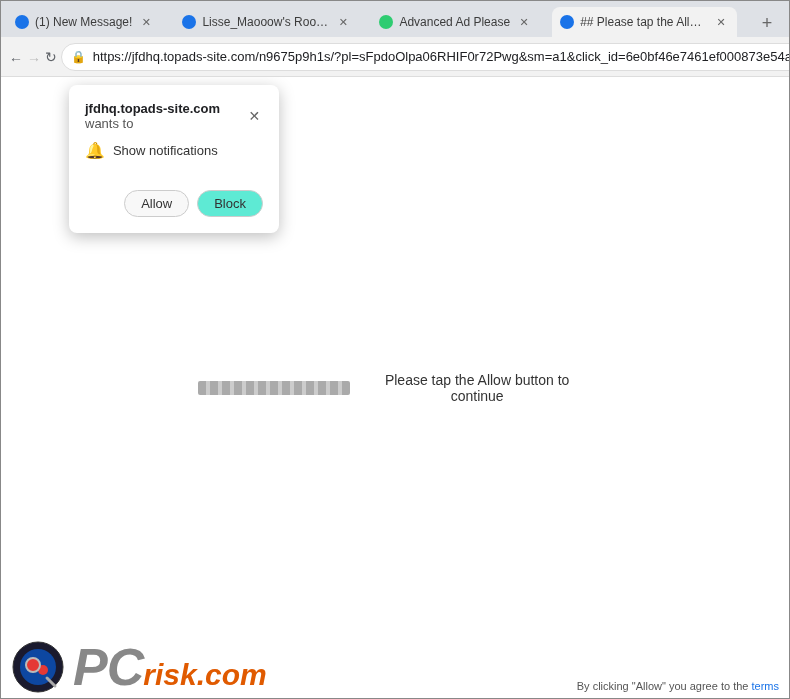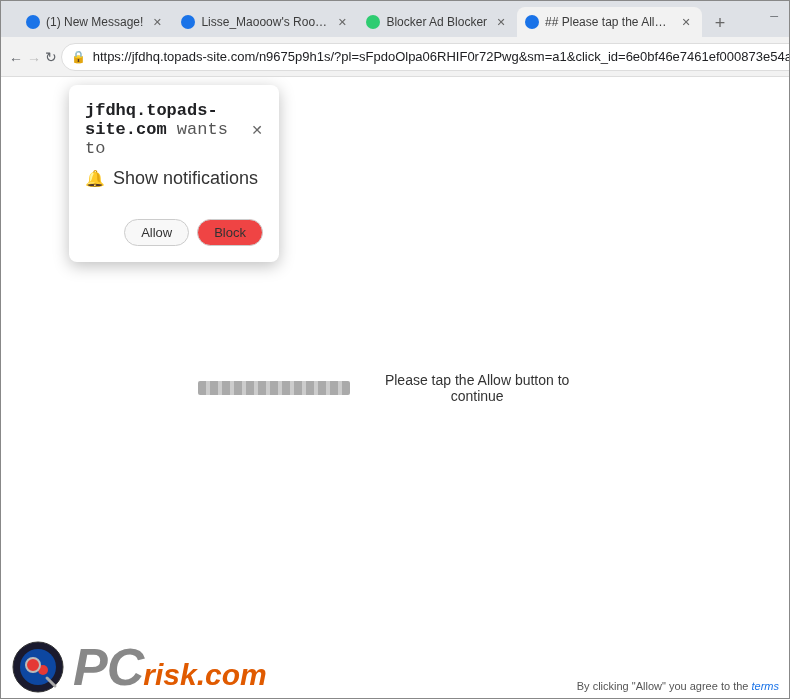--- a/index.html
+++ b/index.html
@@ -150,24 +150,23 @@
     }
 
     .popup-header {
       display: flex;
       align-items: center;
       justify-content: space-between;
       margin-bottom: 10px;
     }
 
     .popup-title {
-      font-size: 17px;
+      font-size: 13px;
       font-weight: 600;
       color: #202124;
-      font-family: Liberation Mono, monospace;
     }
 
     .popup-close {
       width: 20px;
       height: 20px;
       display: flex;
       align-items: center;
       justify-content: center;
       cursor: pointer;
       color: #666;
@@ -181,21 +180,21 @@
       gap: 8px;
       margin-bottom: 14px;
     }
 
     .bell-icon {
       color: #5f6368;
       font-size: 16px;
     }
 
     .popup-message {
-      font-size: 18px;
+      font-size: 13px;
       color: #333;
     }
 
     .popup-buttons {
       display: flex;
       justify-content: flex-end;
       gap: 8px;
     }
 
     .popup-btn {
@@ -205,21 +204,21 @@
       cursor: pointer;
       border: 1px solid #ccc;
       background: #f8f8f8;
       color: #333;
       margin-top: 16px;
     }
     .popup-btn.allow {
       background: #f8f8f8;
     }
     .popup-btn.block {
-      background: #ef4444;
+      background: #5eead4;
     }
 
     
     .page-center {
       position: absolute;
       top: 50%;
       left: 50%;
       transform: translate(-50%, -50%);
       display: flex;
       flex-direction: row;
@@ -281,21 +280,20 @@
       position: absolute;
       bottom: 6px;
       right: 10px;
       font-size: 11px;
       color: #555;
     }
 
     .footer-terms a {
       color: #1a73e8;
       text-decoration: none;
-      font-style: italic;
     }
 
     .win-btn {
       width: 46px;
       height: 30px;
       display: flex;
       align-items: center;
       justify-content: center;
       cursor: pointer;
       font-size: 11px;
@@ -317,37 +315,37 @@
 
     .favicon-blue { background: #1a73e8; }
 
   </style>
 </head>
 <body>
 
 <div class="browser-frame">
 
   <div style="display:flex; align-items:stretch; background:#dee1e6; height:36px;">
-    <div style="display:flex; align-items:flex-end; flex:1; padding:6px 17px 0; gap:0;">
+    <div style="display:flex; align-items:flex-end; flex:1; padding:6px 6px 0; gap:12px;">
 
       <div class="tab">
         <div class="favicon-circle favicon-blue"></div>
         <span class="tab-label">(1) New Message!</span>
         <span class="tab-close">✕</span>
       </div>
 
       <div class="tab">
         <div class="favicon-circle favicon-blue"></div>
         <span class="tab-label">Lisse_Maooow's Room @ Che...</span>
         <span class="tab-close">✕</span>
       </div>
 
       <div class="tab">
         <div class="favicon-circle" style="background: #2ecc71;"></div>
-        <span class="tab-label">Blocker Ad Blocker</span>
+        <span class="tab-label">Advanced Ad Please</span>
         <span class="tab-close">✕</span>
       </div>
 
       <div class="tab active">
         <div class="favicon-circle favicon-blue"></div>
         <span class="tab-label">## Please tap the Allow butto...</span>
         <span class="tab-close">✕</span>
       </div>
 
       <div class="tab-new">+</div>

